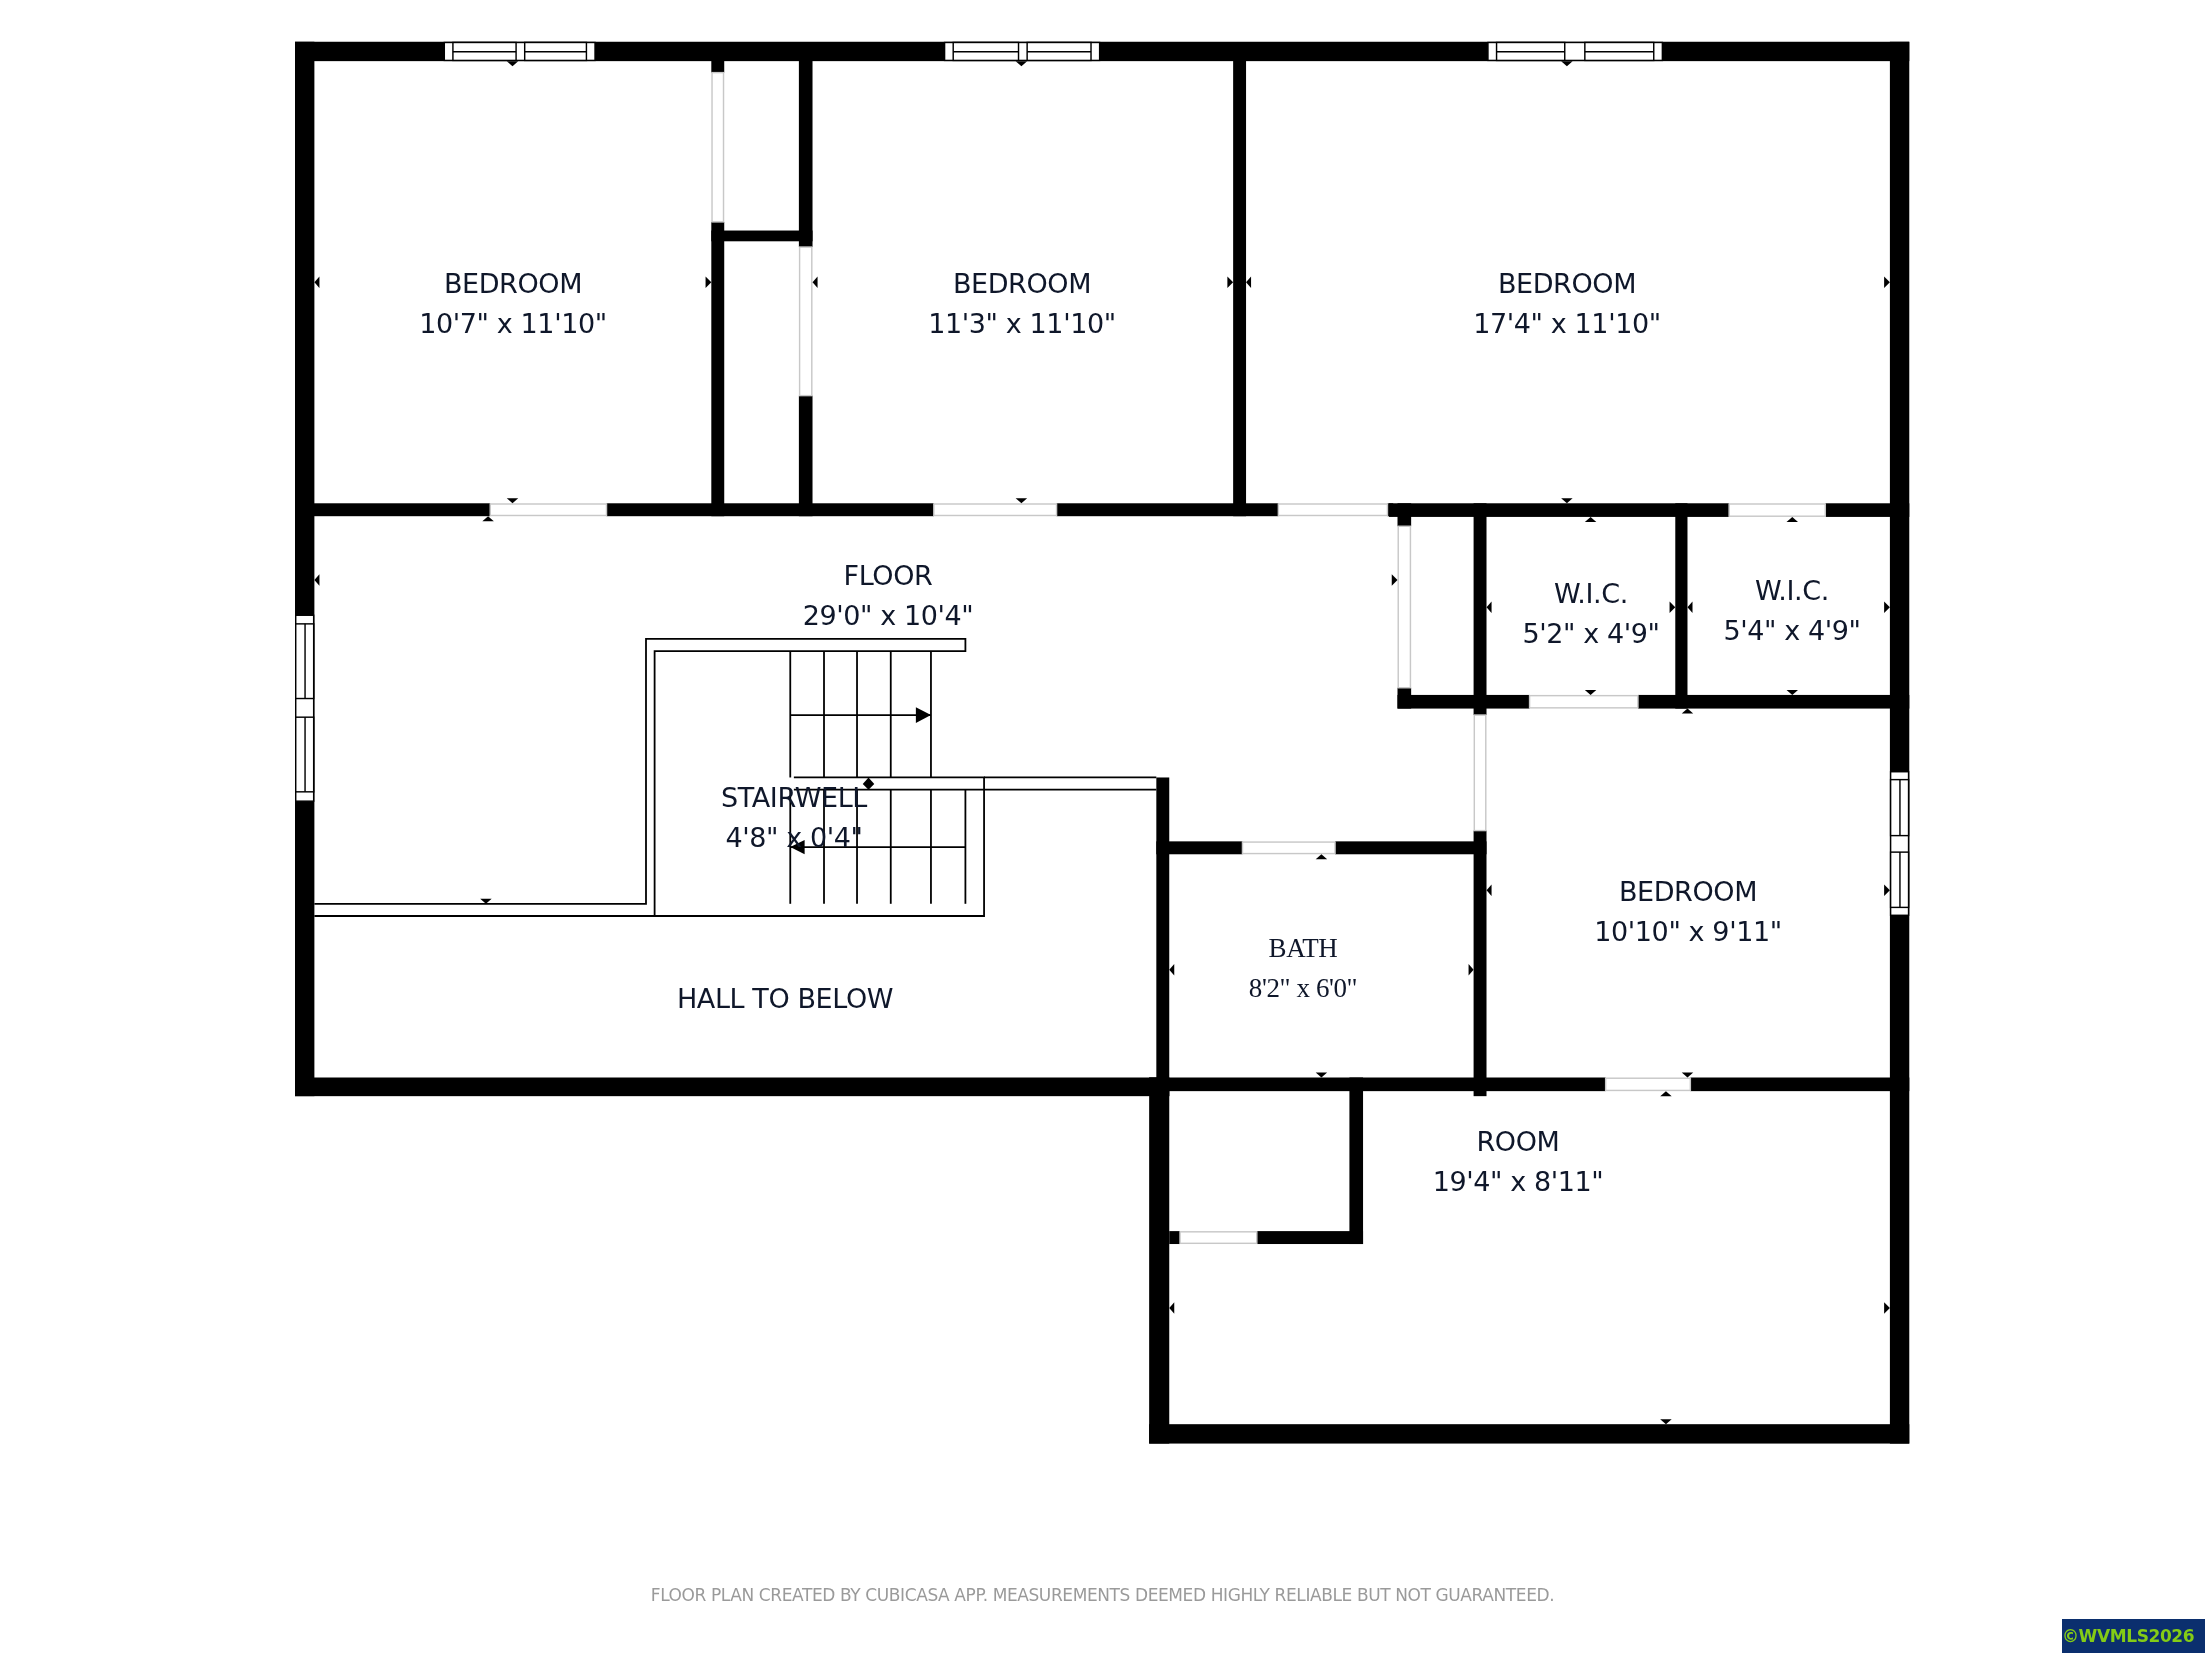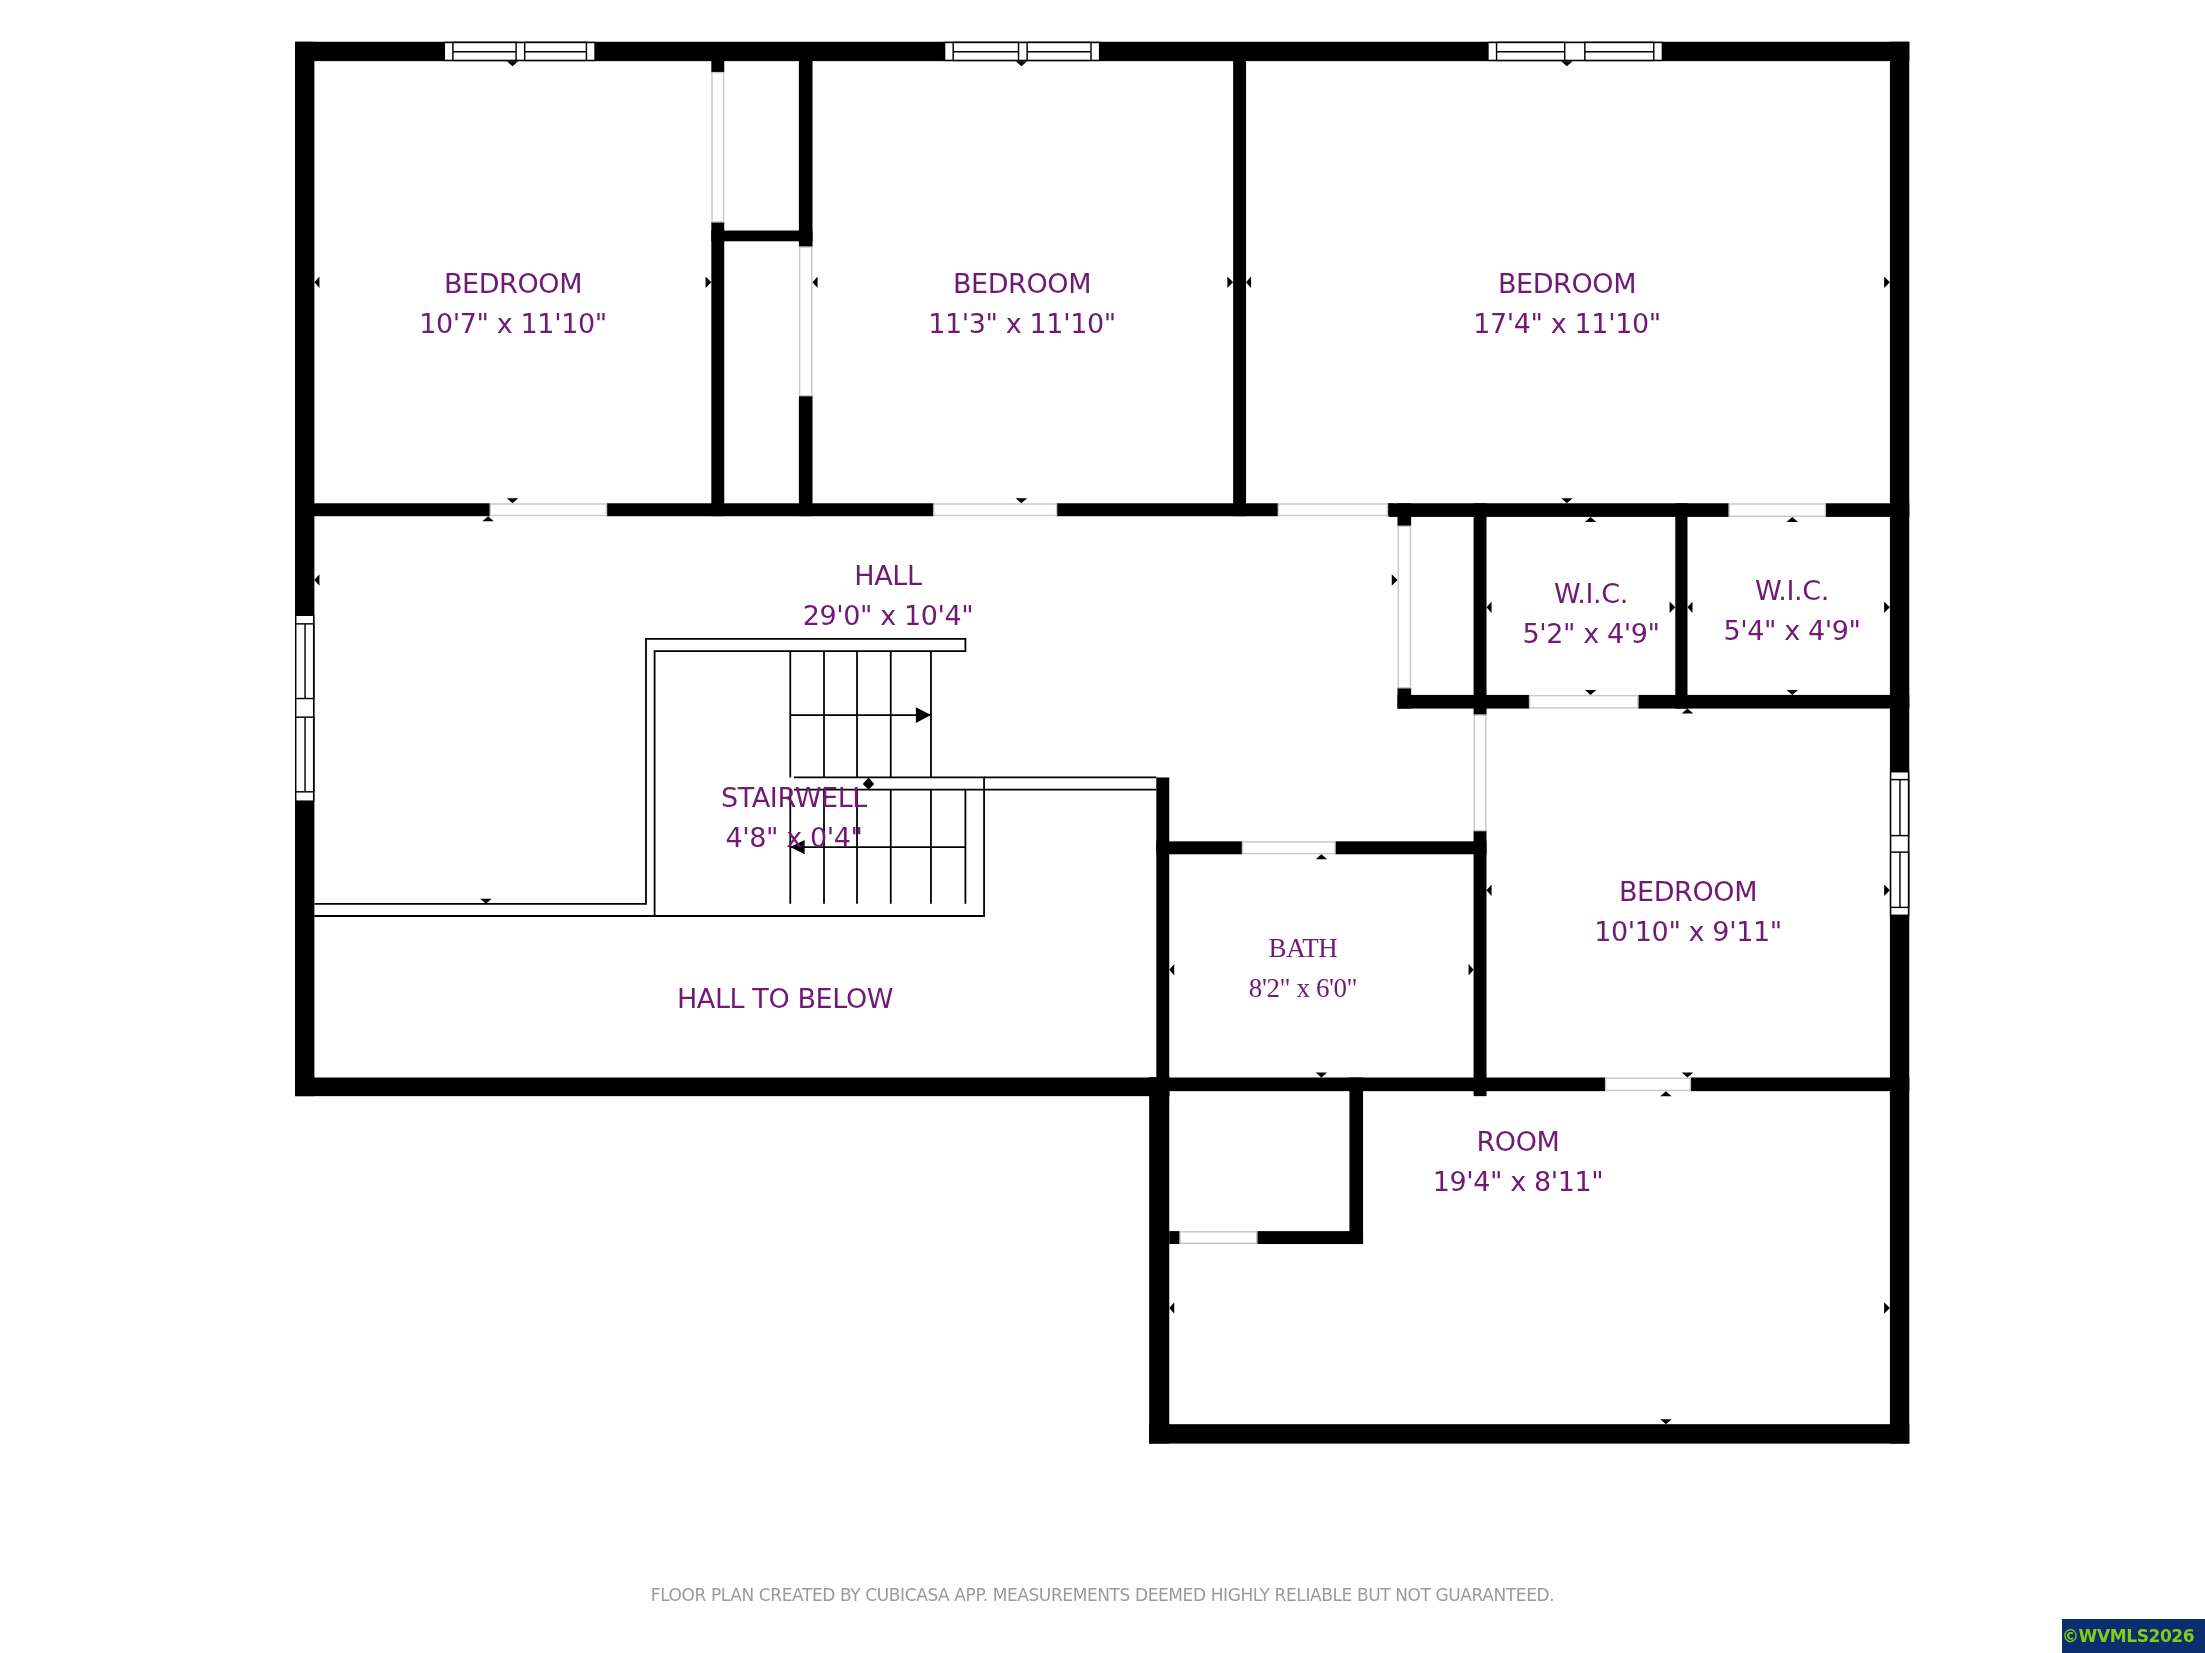--- a/index.html
+++ b/index.html
@@ -1,18 +1,18 @@
 <!DOCTYPE html>
 <html style="font-size:11.5px"><head>
 <meta charset="utf-8">
 <style>
   html, body { margin: 0; padding: 0; background: #ffffff; }
   body { width: 2205px; height: 1654px; position: relative; overflow: hidden; font-family: "DejaVu Sans", sans-serif; }
   #plan { position: absolute; left: 0; top: 0; width: 2205px; height: 1654px; }
-  .lbl { position: absolute; transform: translateX(-50%); text-align: center; color: #701a75; font-family: "DejaVu Sans", sans-serif; font-size: 27px; line-height: 40px; white-space: nowrap; letter-spacing: -0.4px; }
+  .lbl { position: absolute; transform: translateX(-50%); text-align: center; color: #0f172a; font-family: "DejaVu Sans", sans-serif; font-size: 27px; line-height: 40px; white-space: nowrap; letter-spacing: -0.4px; }
   .footer { position: absolute; left: 0; width: 2205px; top: 1585px; text-align: center; color: #9a9a9a; font-family: "DejaVu Sans", sans-serif; font-size: 17px; letter-spacing: -0.4px; }
   .badge { position: absolute; left: 2062px; top: 1619px; width: 144px; height: 35px; background: #0b2f6e; color: #84cc16; font-family: "DejaVu Sans", sans-serif; font-weight: bold; font-size: 17px; line-height: 35px; text-align: left; letter-spacing: -0.4px; }
 </style>
 </head>
 <body>
 
 <svg id="plan" viewBox="0 0 3072 2304" xmlns="http://www.w3.org/2000/svg">
   <g fill="#000">
 
     <rect x="411" y="58" width="2249" height="27"></rect>
@@ -197,21 +197,21 @@
 </div>
 <div class="lbl" style="left:1022px; top:264px;">
   <div>BEDROOM</div>
   <div>11'3" x 11'10"</div>
 </div>
 <div class="lbl" style="left:1567px; top:264px;">
   <div>BEDROOM</div>
   <div>17'4" x 11'10"</div>
 </div>
 <div class="lbl" style="left:888px; top:556px;">
-  <div>HALL</div>
+  <div>FLOOR</div>
   <div>29'0" x 10'4"</div>
 </div>
 <div class="lbl" style="left:1591px; top:574px;">
   <div>W.I.C.</div>
   <div>5'2" x 4'9"</div>
 </div>
 <div class="lbl" style="left:1792px; top:571px;">
   <div>W.I.C.</div>
   <div>5'4" x 4'9"</div>
 </div>

